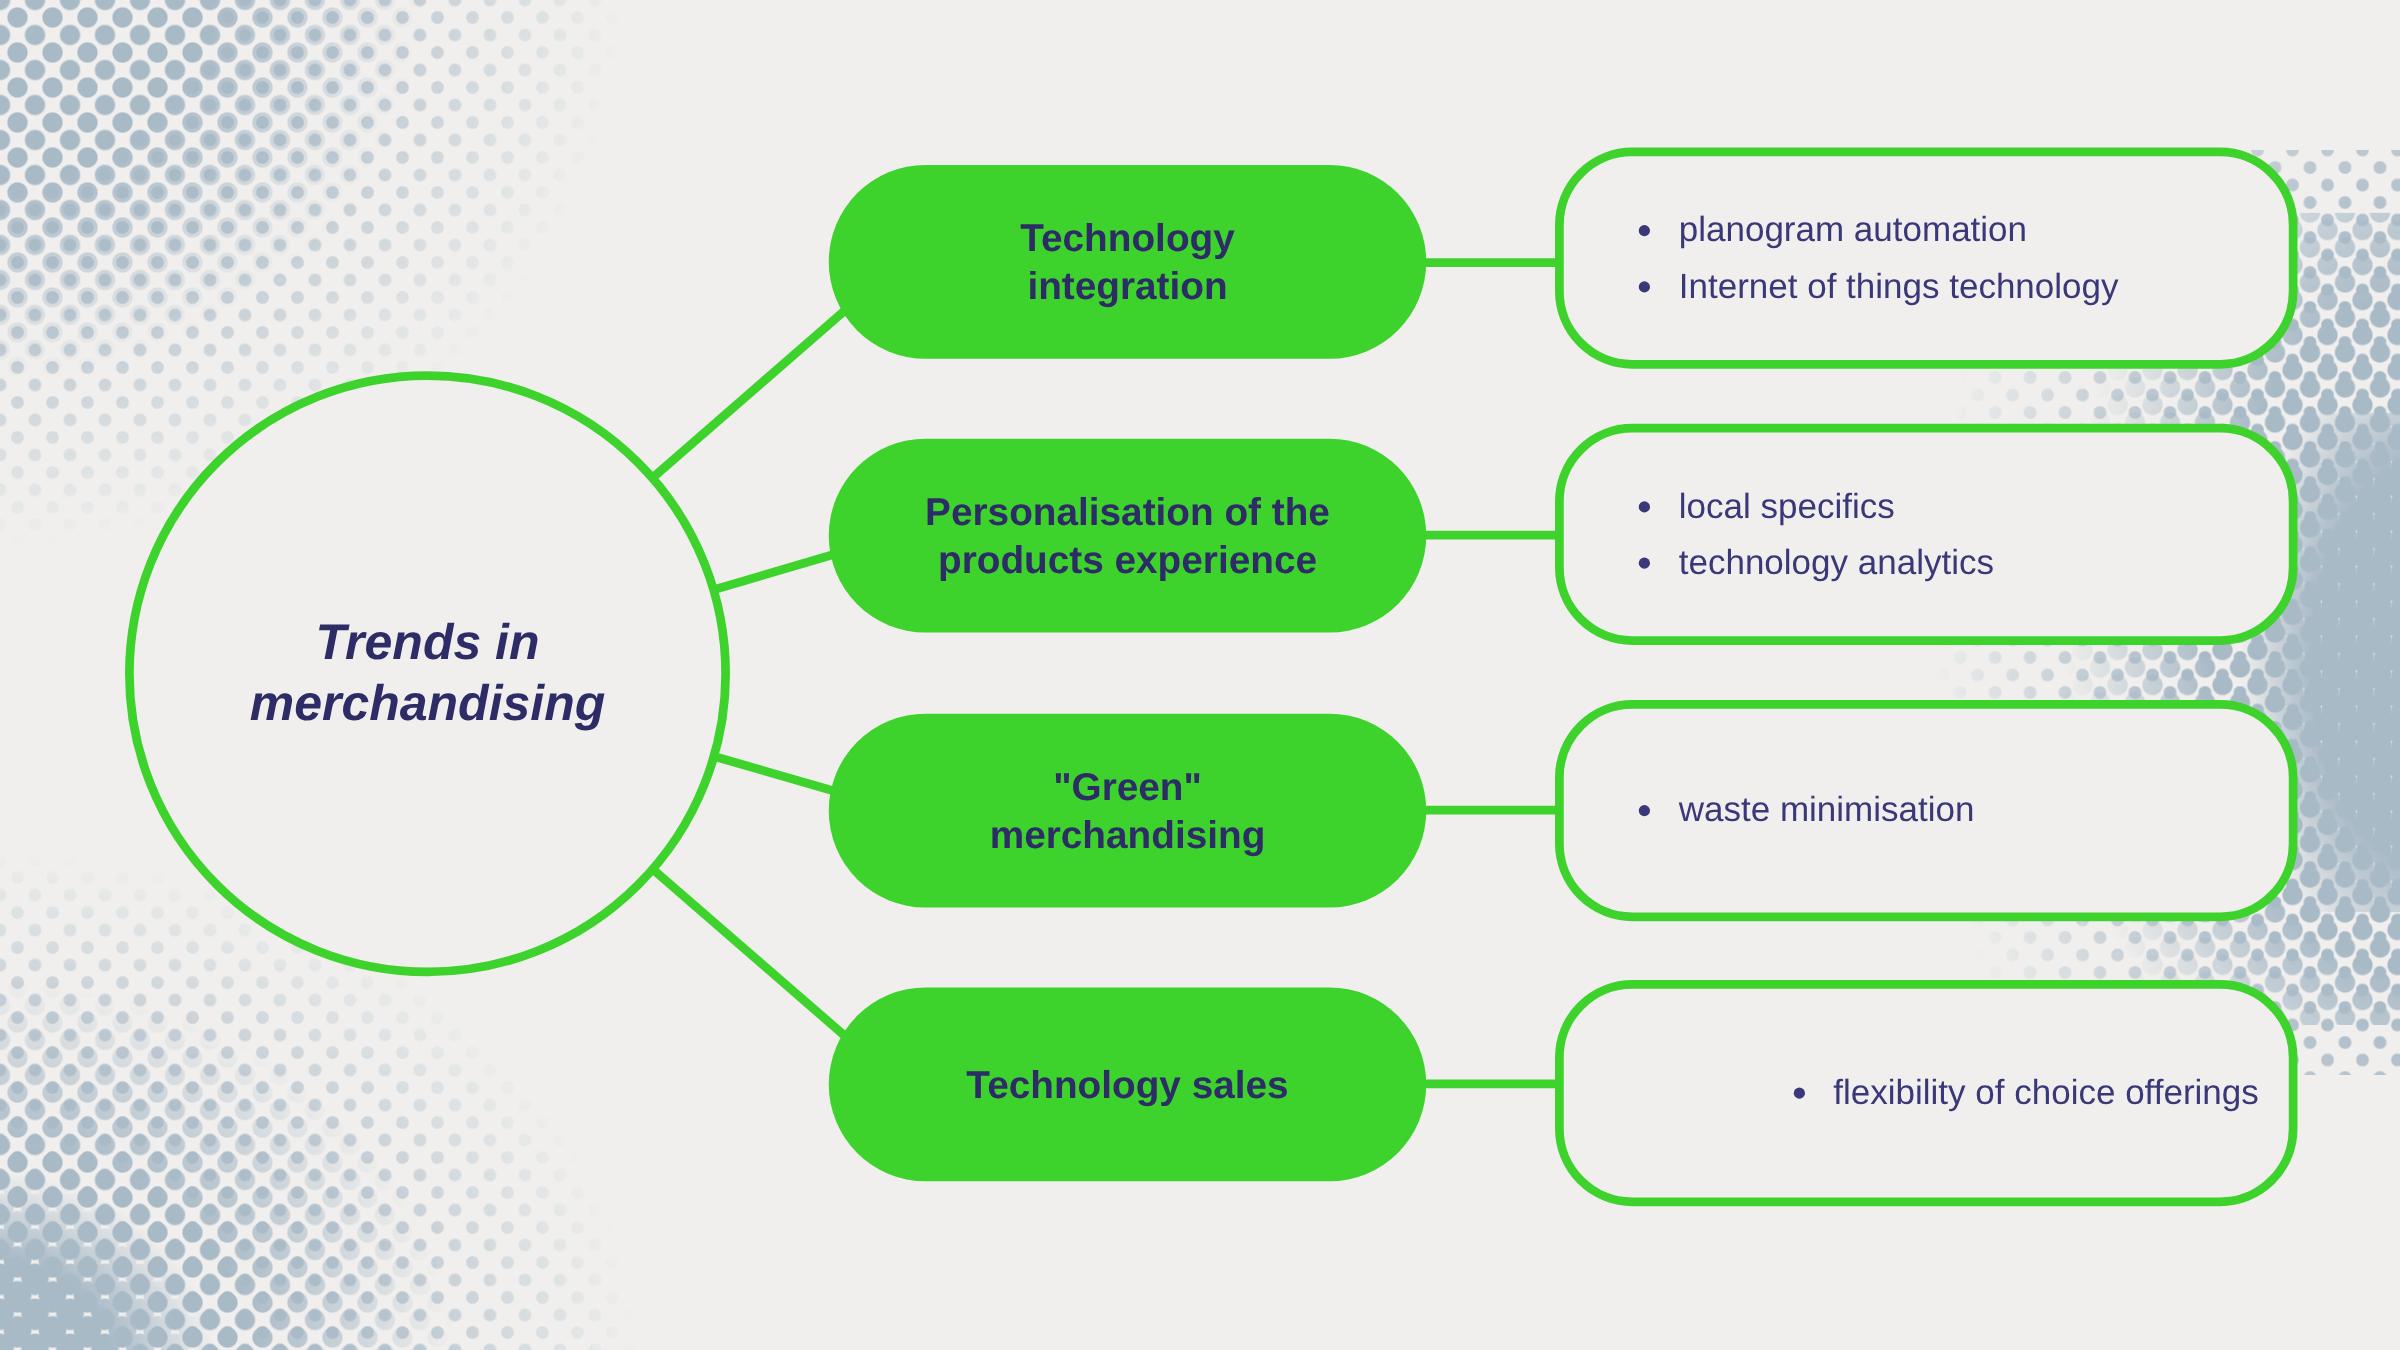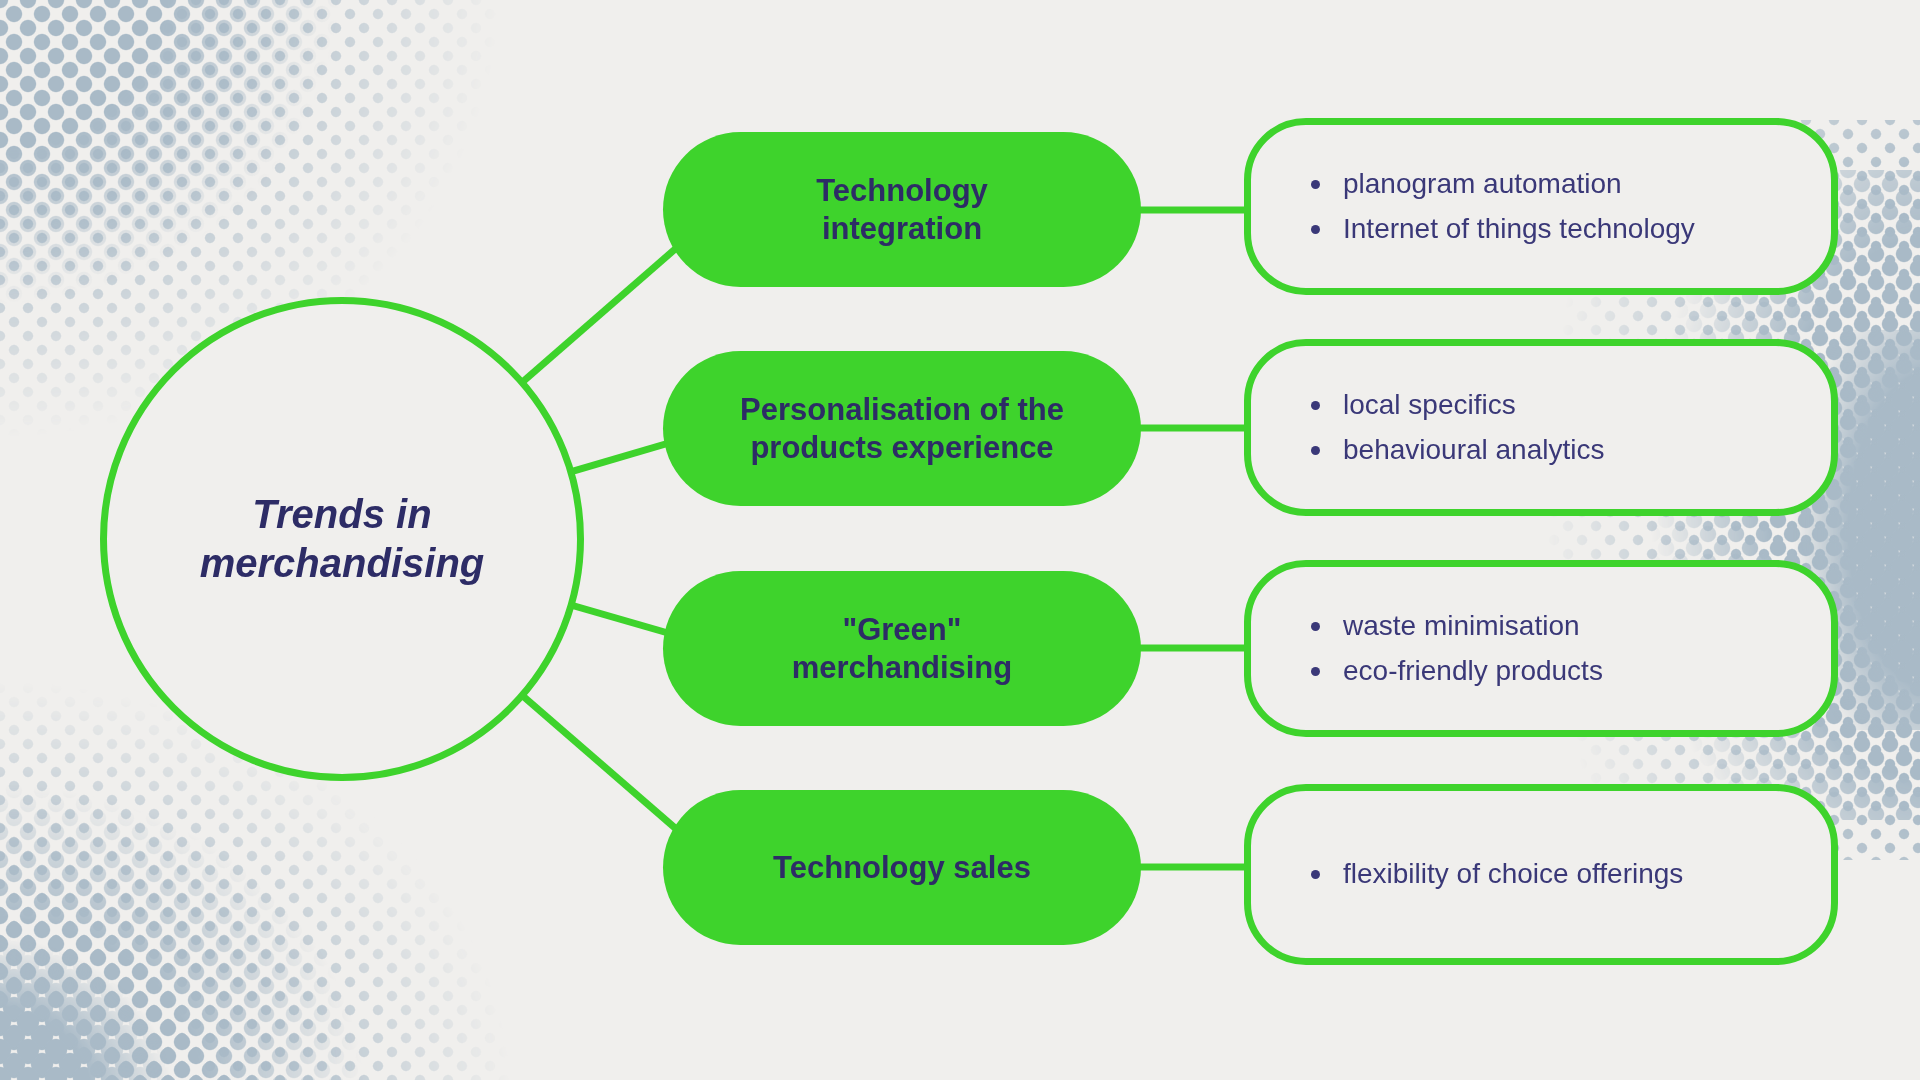--- a/index.html
+++ b/index.html
@@ -125,21 +125,21 @@
     border-radius: 62px;
     background: var(--background, #f0efed);
     display: flex;
     flex-direction: column;
     justify-content: center;
     padding: 10px 24px 10px 52px;
   }
   .box-1 { top: 118px; height: 177px; }
   .box-2 { top: 339px; height: 177px; }
   .box-3 { top: 560px; height: 177px; }
-  .box-4 { top: 784px; height: 181px; }
+  .box-4 { top: 784px; height: 181px; align-items: flex-end; }
   .bullet-list {
     margin: 0;
     padding: 0;
     list-style: none;
   }
   .bullet-list li {
     position: relative;
     padding-left: 40px;
     margin: 8px 0;
     font-size: 28px;
@@ -198,32 +198,31 @@
     </ul>
   </div>
 
   <div class="pill pill-2">
     <div class="pill-label">Personalisation of the
 products experience</div>
   </div>
   <div class="detail-box box-2">
     <ul class="bullet-list">
       <li>local specifics</li>
-      <li>behavioural analytics</li>
+      <li>technology analytics</li>
     </ul>
   </div>
 
   <div class="pill pill-3">
     <div class="pill-label">"Green"
 merchandising</div>
   </div>
   <div class="detail-box box-3">
     <ul class="bullet-list">
       <li>waste minimisation</li>
-      <li>eco-friendly products</li>
     </ul>
   </div>
 
   <div class="pill pill-4">
     <div class="pill-label">Technology sales</div>
   </div>
   <div class="detail-box box-4">
     <ul class="bullet-list">
       <li>flexibility of choice offerings</li>
     </ul>

